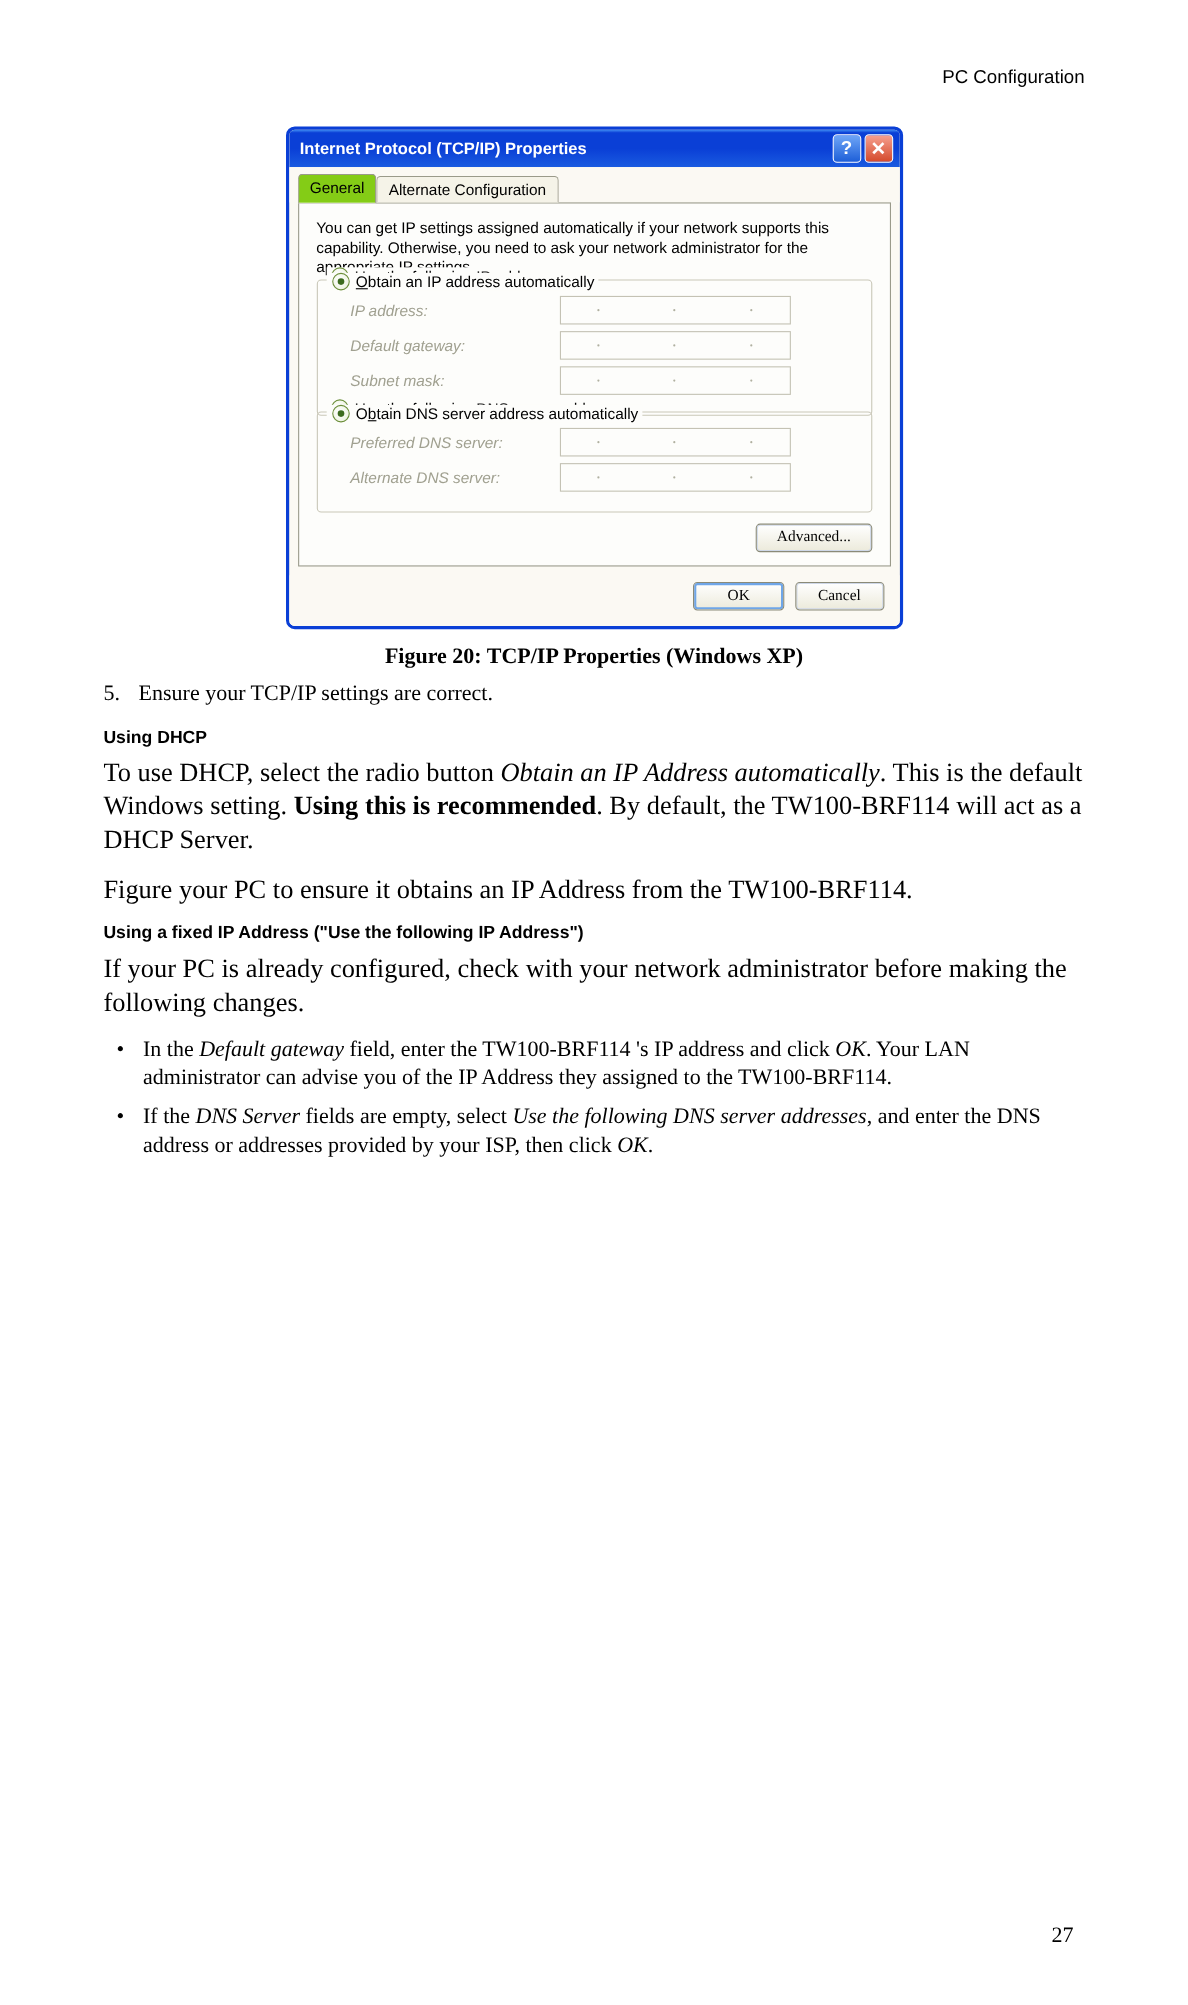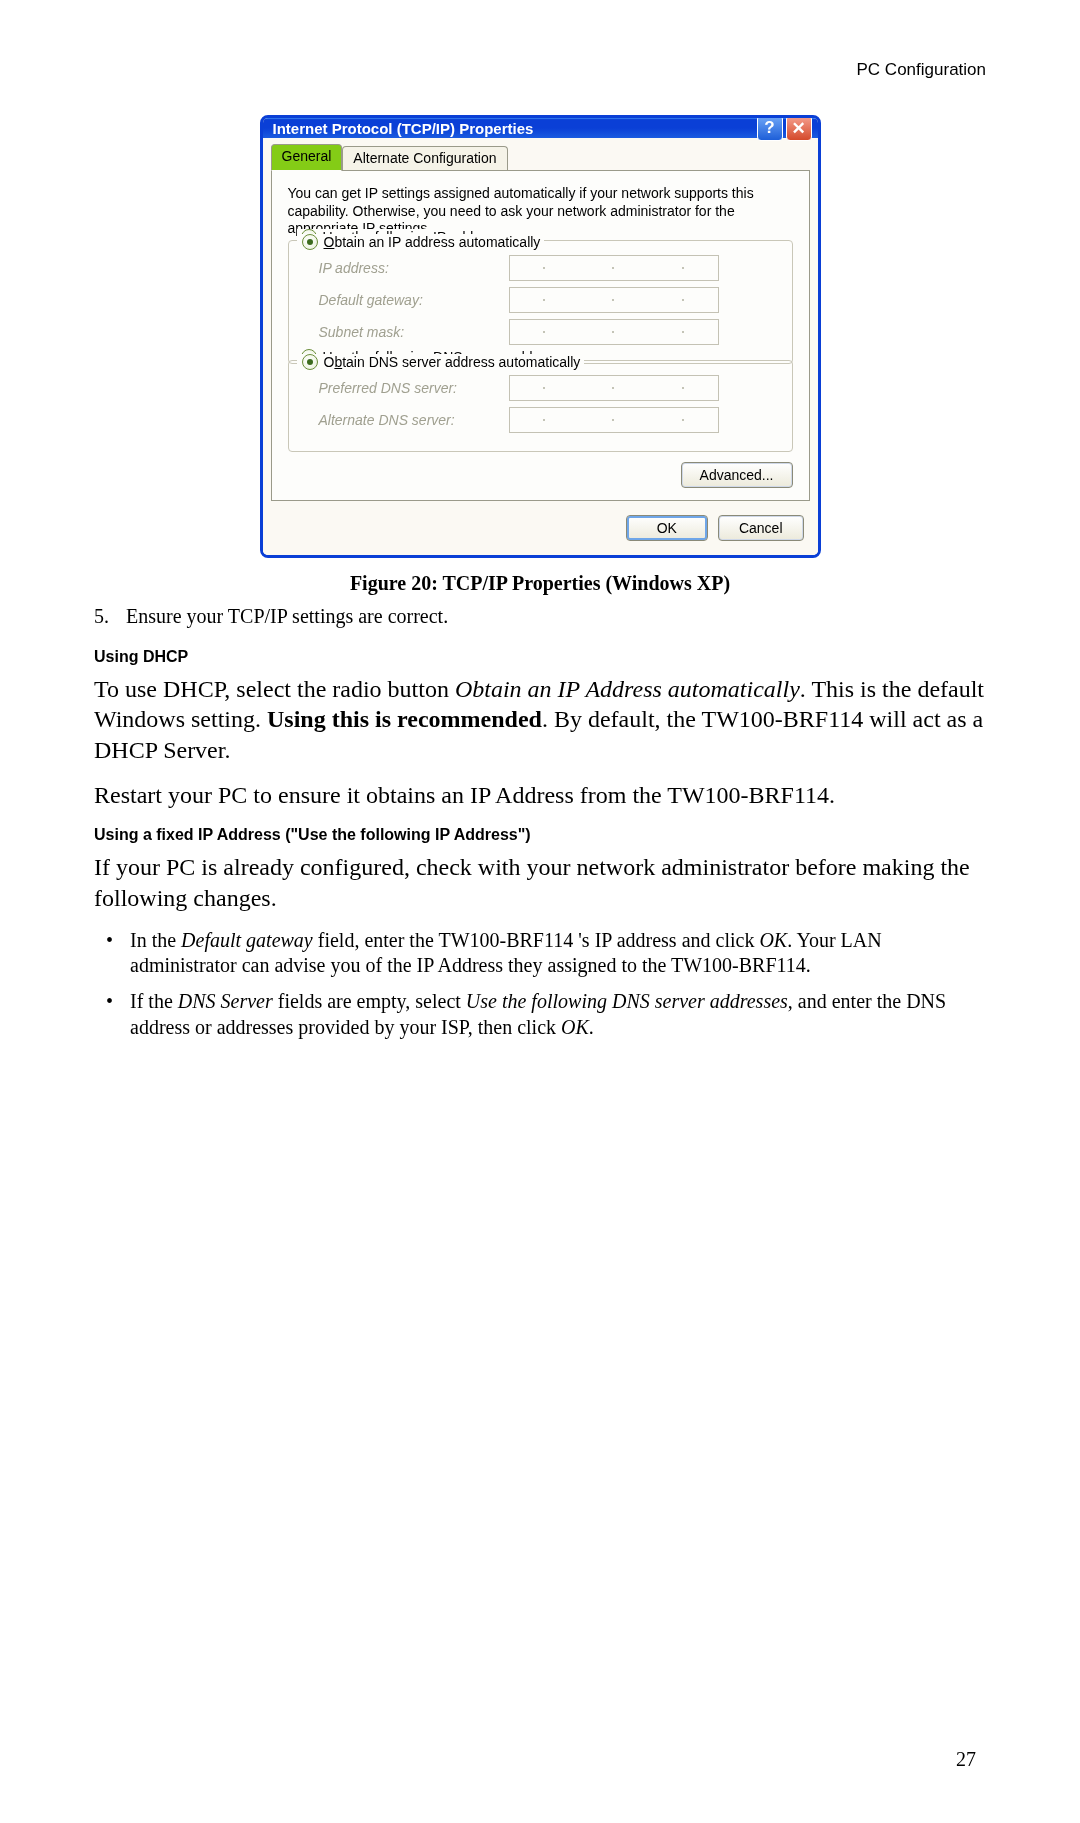--- a/index.html
+++ b/index.html
@@ -29,21 +29,21 @@
     width: 555px;
     margin: 0 auto 14px auto;
     border: 3px solid #0a3fd6;
     border-radius: 8px;
     overflow: hidden;
     font-family: Tahoma, Arial, sans-serif;
     font-size: 14px;
     background: #ece9d8;
   }
   .titlebar {
-    height: 20px;
+    height: 34px;
     background: linear-gradient(to bottom, #3f8cf3 0%, #0a3fd6 8%, #0a3fd6 50%, #1a5be0 100%);
     display: flex;
     align-items: center;
     padding: 0 6px 0 10px;
     color: #fff;
     font-weight: bold;
     font-size: 15px;
   }
   .titlebar .title { flex: 1; }
   .tb-btn {
@@ -156,21 +156,21 @@
     font-size: 12px;
     letter-spacing: 0;
   }
   .ip-box span { display:inline-block; width:2px; height:2px; background:#b0b0a0; border-radius:50%; }
   .btn {
     border: 1px solid #8a8a78;
     background: linear-gradient(to bottom, #ffffff, #eceadb);
     border-radius: 4px;
     padding: 4px 18px;
     font-size: 14px;
-    font-family: Liberation Sans, sans-serif;
+    font-family: Liberation Serif, serif;
     box-shadow: 0 0 0 1px #cfd8e8 inset;
   }
   .btn-row-adv {
     display: flex;
     justify-content: flex-end;
     margin-top: 8px;
   }
   .dialog-footer {
     display: flex;
     justify-content: flex-end;
@@ -358,21 +358,21 @@
 
   <div class="num-item">
     <span class="num">5.</span>
     <span>Ensure your TCP/IP settings are correct.</span>
   </div>
 
   <h3 class="section">Using DHCP</h3>
   <p class="body">
     <span>To use DHCP, select the radio button </span><span class="italic">Obtain an IP Address automatically</span><span>. This is the default Windows setting. </span><span class="bold">Using this is recommended</span><span>. By default, the TW100-BRF114 will act as a DHCP Server.</span>
   </p>
-  <p class="body">Restart your PC to ensure it obtains an IP Address from the TW100-BRF114.</p>
+  <p class="body">Figure your PC to ensure it obtains an IP Address from the TW100-BRF114.</p>
 
   <h3 class="section">Using a fixed IP Address ("Use the following IP Address")</h3>
   <p class="body">If your PC is already configured, check with your network administrator before making the following changes.</p>
   <ul class="bullets">
     <li>
       <span>In the </span><span class="italic">Default gateway</span><span> field, enter the TW100-BRF114 's IP address and click </span><span class="italic">OK</span><span>. Your LAN administrator can advise you of the IP Address they assigned to the TW100-BRF114.</span>
     </li>
     <li>
       <span>If the </span><span class="italic">DNS Server</span><span> fields are empty, select </span><span class="italic">Use the following DNS server addresses</span><span>, and enter the DNS address or addresses provided by your ISP, then click </span><span class="italic">OK</span><span>.</span>
     </li>

